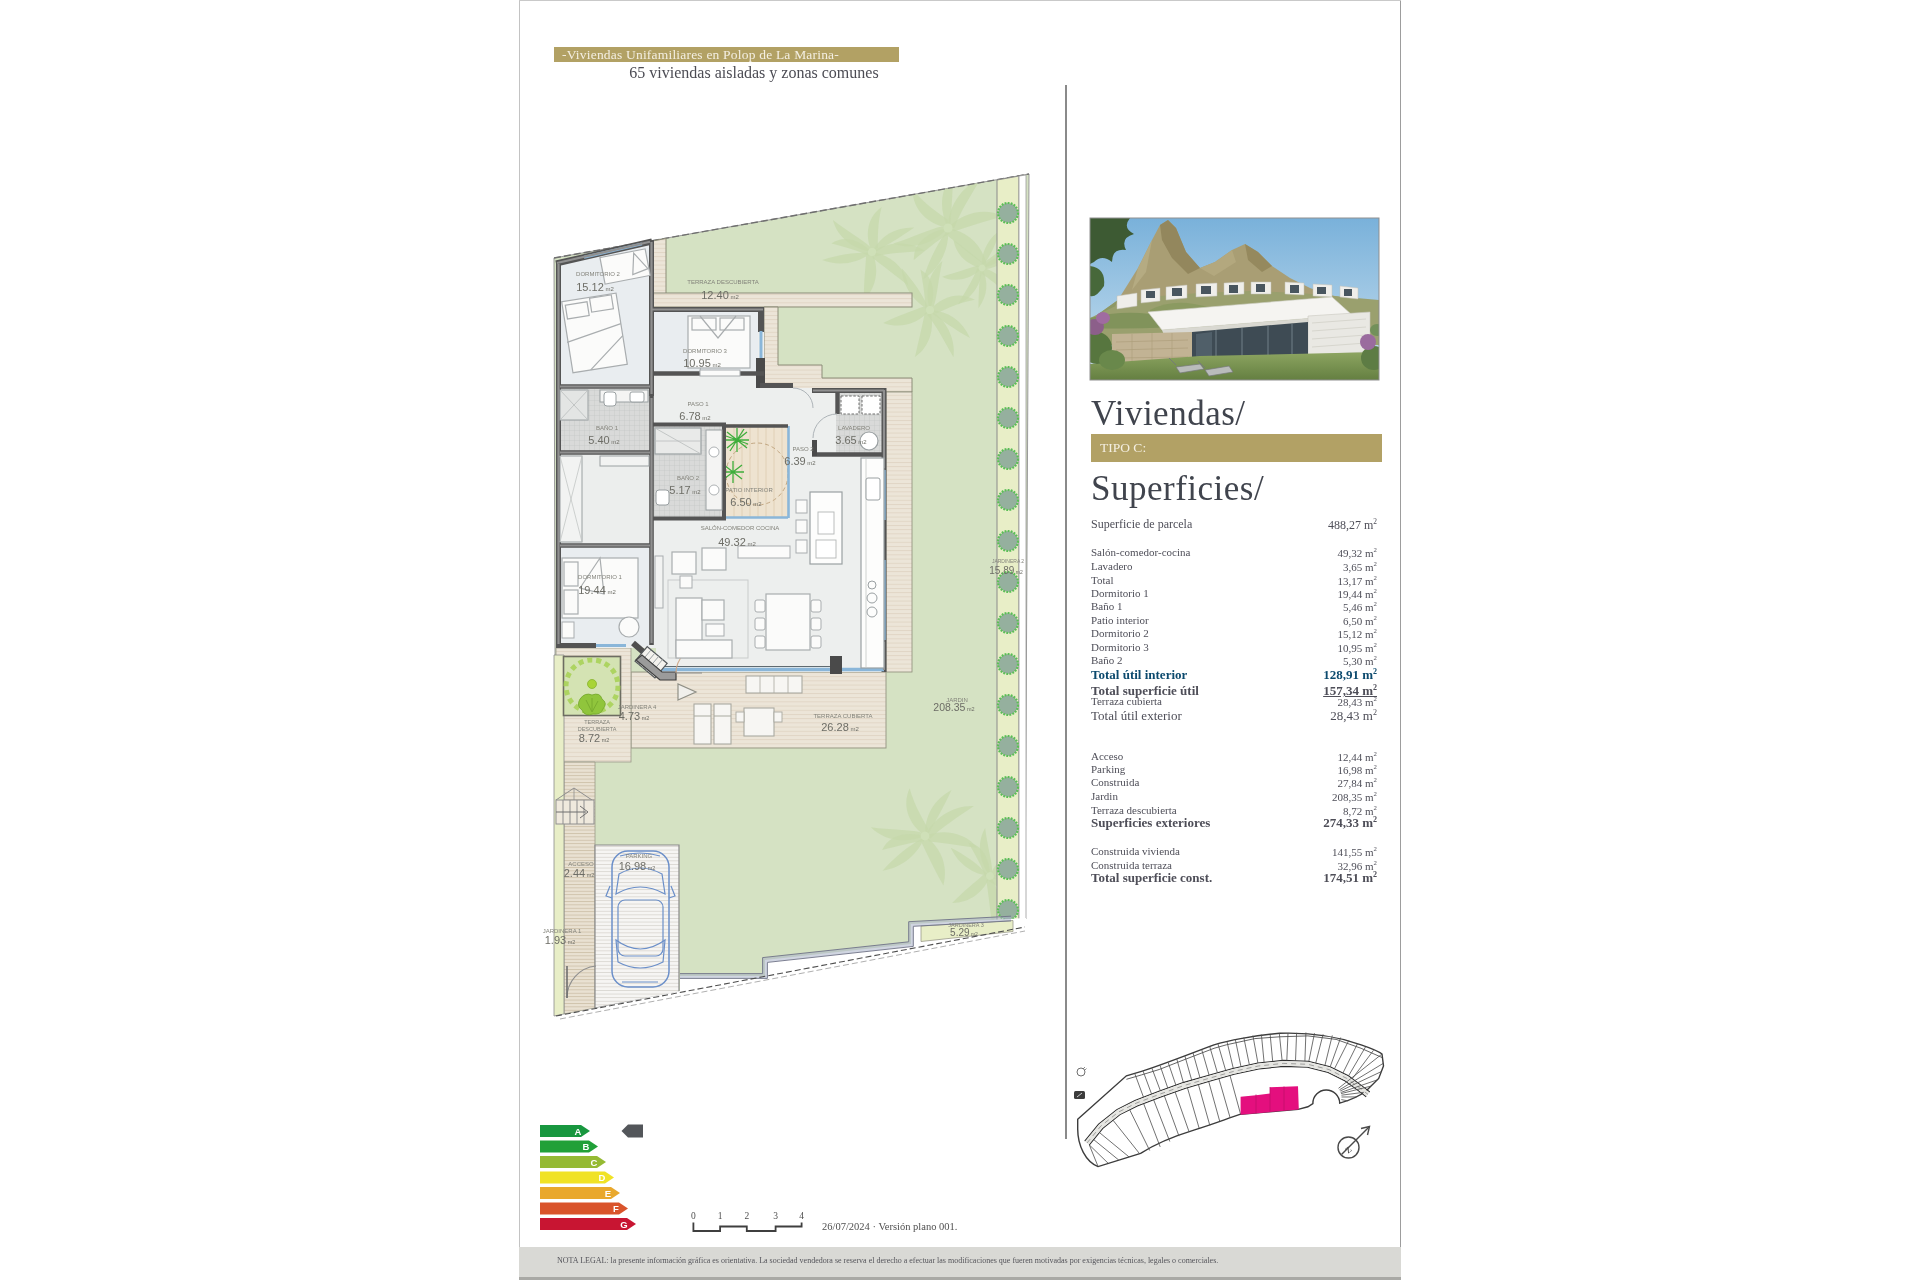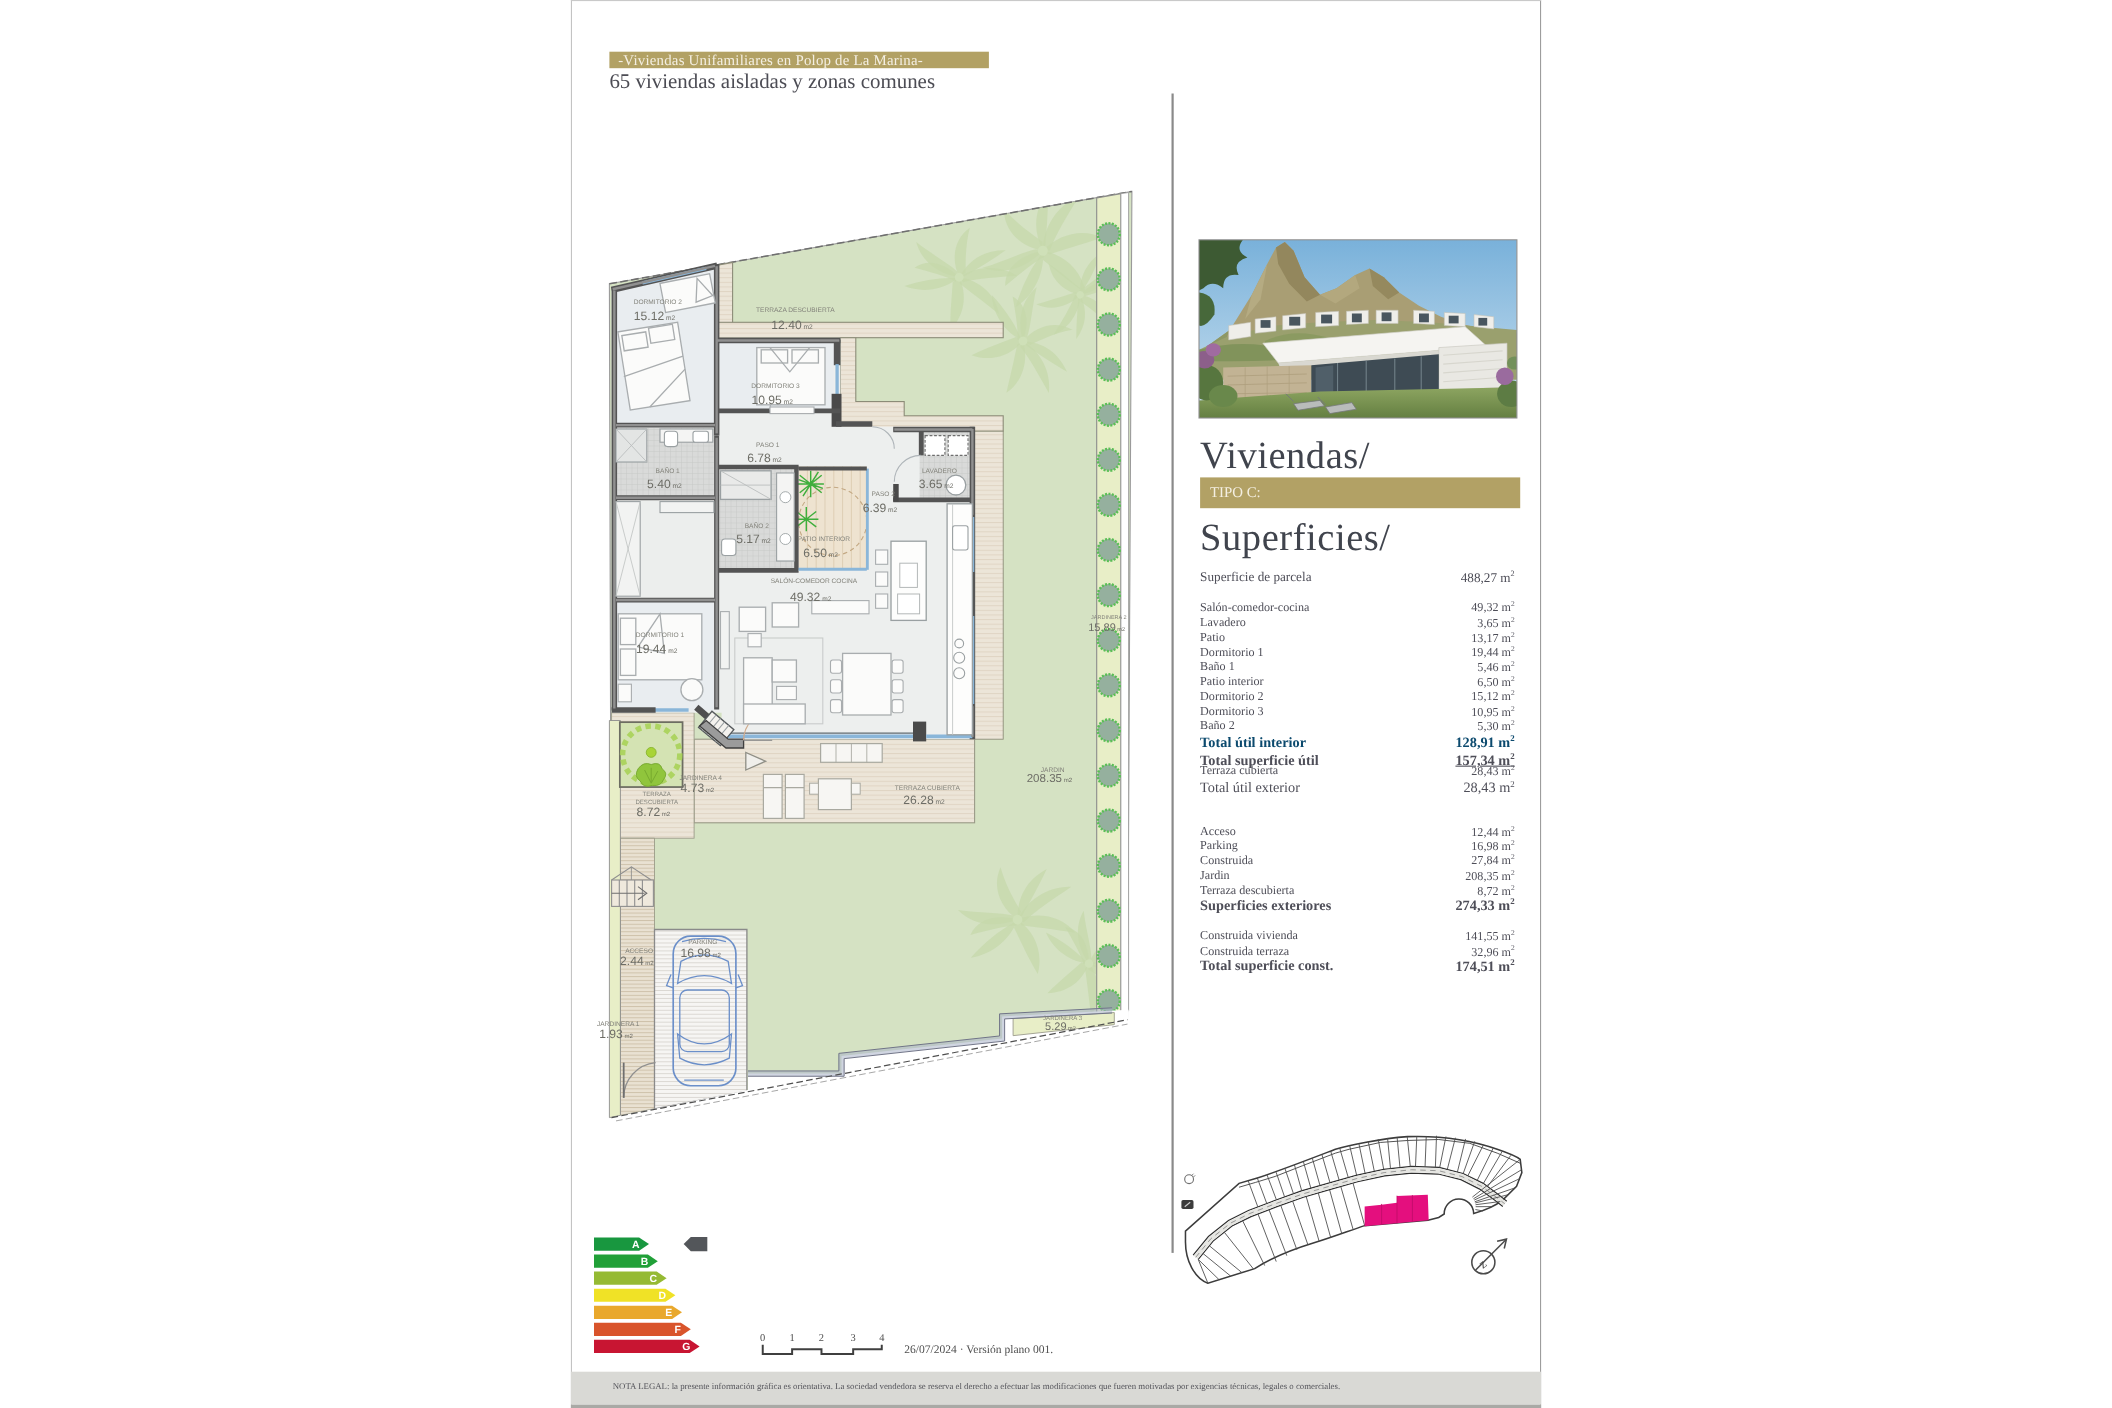--- a/index.html
+++ b/index.html
@@ -14,21 +14,21 @@
 <div class="abs" style="left:519px;top:0;width:1px;height:1280px;background:#c3c3c3;"></div>
 
 <div class="abs" style="left:1400px;top:0;width:1px;height:1280px;background:#9d9d9d;"></div>
 
 <div class="abs" style="left:519px;top:0px;width:882px;height:1px;background:#c9c9c9;"></div>
 
 <div class="abs" style="left:554px;top:46.5px;width:345px;height:15px;background:#b2a164;"></div>
 
 <div class="abs" style="left:562px;top:47px;width:340px;height:19px;font-size:13.5px;color:#f4efe2;letter-spacing:0.2px;">-Viviendas Unifamiliares en Polop de La Marina-</div>
 
-<div class="abs" style="left:554px;top:64px;width:400px;height:18px;font-size:19px;color:#4c4c54;">65 viviendas aisladas y zonas comunes</div>
+<div class="abs" style="left:554px;top:64px;width:400px;height:18px;font-size:16px;color:#4c4c54;text-align:center;">65 viviendas aisladas y zonas comunes</div>
 
 <div class="abs" style="left:1065px;top:85px;width:1.5px;height:1054px;background:#8a8a8a;"></div>
 
 <svg class="abs" style="left:0;top:0;" width="1920" height="1280" viewBox="0 0 1920 1280">
 <defs>
   <pattern id="tileh" width="1" height="4.2" patternUnits="userSpaceOnUse">
     <rect width="1" height="4.2" fill="#ece5d8"></rect>
     <rect y="0" width="1" height="0.9" fill="#e0d5c4"></rect>
   </pattern>
   <pattern id="hatch" width="1" height="3.4" patternUnits="userSpaceOnUse">
@@ -724,21 +724,21 @@
 <div class="abs" style="left:1091px;top:394px;font-size:35px;color:#40444d;letter-spacing:0.5px;">Viviendas/</div>
 
 <div class="abs" style="left:1091px;top:434px;width:291px;height:27.5px;background:#b2a165;"></div>
 <div class="abs" style="left:1100px;top:440px;font-size:13.5px;color:#f4efe2;">TIPO C:</div>
 
 <div class="abs" style="left:1091px;top:469px;font-size:35px;color:#40444d;letter-spacing:0.5px;">Superficies/</div>
 
 <div class="abs" style="left:1091px;top:516.6px;width:286px;font-size:12px;color:#4e4e58;"><span>Superficie de parcela</span><span style="float:right;">488,27 m<sup style="font-size:62%;">2</sup></span></div>
 <div class="abs" style="left:1091px;top:546.0px;width:286px;font-size:11px;color:#4e4e58;"><span>Salón-comedor-cocina</span><span style="float:right;">49,32 m<sup style="font-size:62%;">2</sup></span></div>
 <div class="abs" style="left:1091px;top:559.8px;width:286px;font-size:11px;color:#4e4e58;"><span>Lavadero</span><span style="float:right;">3,65 m<sup style="font-size:62%;">2</sup></span></div>
-<div class="abs" style="left:1091px;top:573.8px;width:286px;font-size:11px;color:#4e4e58;"><span>Patio</span><span style="float:right;">13,17 m<sup style="font-size:62%;">2</sup></span></div>
+<div class="abs" style="left:1091px;top:573.8px;width:286px;font-size:11px;color:#4e4e58;"><span>Total</span><span style="float:right;">13,17 m<sup style="font-size:62%;">2</sup></span></div>
 <div class="abs" style="left:1091px;top:586.9px;width:286px;font-size:11px;color:#4e4e58;"><span>Dormitorio 1</span><span style="float:right;">19,44 m<sup style="font-size:62%;">2</sup></span></div>
 <div class="abs" style="left:1091px;top:600.2px;width:286px;font-size:11px;color:#4e4e58;"><span>Baño 1</span><span style="float:right;">5,46 m<sup style="font-size:62%;">2</sup></span></div>
 <div class="abs" style="left:1091px;top:613.7px;width:286px;font-size:11px;color:#4e4e58;"><span>Patio interior</span><span style="float:right;">6,50 m<sup style="font-size:62%;">2</sup></span></div>
 <div class="abs" style="left:1091px;top:627.1px;width:286px;font-size:11px;color:#4e4e58;"><span>Dormitorio 2</span><span style="float:right;">15,12 m<sup style="font-size:62%;">2</sup></span></div>
 <div class="abs" style="left:1091px;top:640.5px;width:286px;font-size:11px;color:#4e4e58;"><span>Dormitorio 3</span><span style="float:right;">10,95 m<sup style="font-size:62%;">2</sup></span></div>
 <div class="abs" style="left:1091px;top:653.9px;width:286px;font-size:11px;color:#4e4e58;"><span>Baño 2</span><span style="float:right;">5,30 m<sup style="font-size:62%;">2</sup></span></div>
 <div class="abs" style="left:1091px;top:666.6px;width:286px;font-weight:bold;font-size:13px;color:#0c4a6e;"><span>Total útil interior</span><span style="float:right;">128,91 m<sup style="font-size:62%;">2</sup></span></div>
 <div class="abs" style="left:1091px;top:695.4px;width:286px;font-size:11px;color:#4e4e58;"><span>Terraza cubierta</span><span style="float:right;">28,43 m<sup style="font-size:62%;">2</sup></span></div>
 <div class="abs" style="left:1091px;top:707.9px;width:286px;font-weight:normal;font-size:13px;color:#4e4e58;"><span>Total útil exterior</span><span style="float:right;">28,43 m<sup style="font-size:62%;">2</sup></span></div>
 <div class="abs" style="left:1091px;top:683px;width:286px;font-weight:bold;font-size:13px;color:#4e4e58;"><span>Total superficie útil</span><span style="float:right;text-decoration:underline;">157,34 m<sup style="font-size:62%;">2</sup></span></div>

